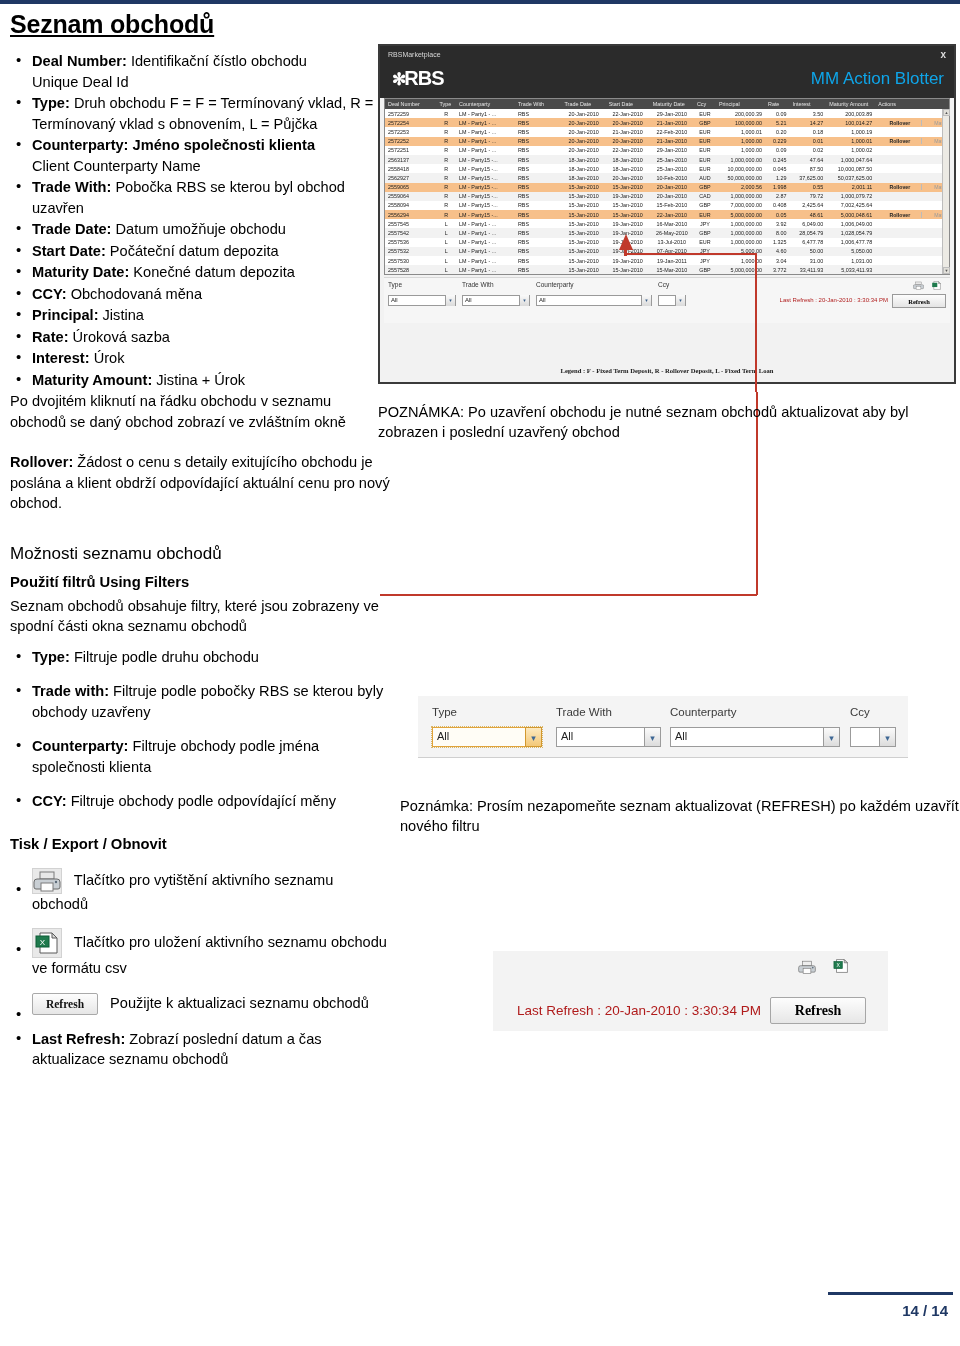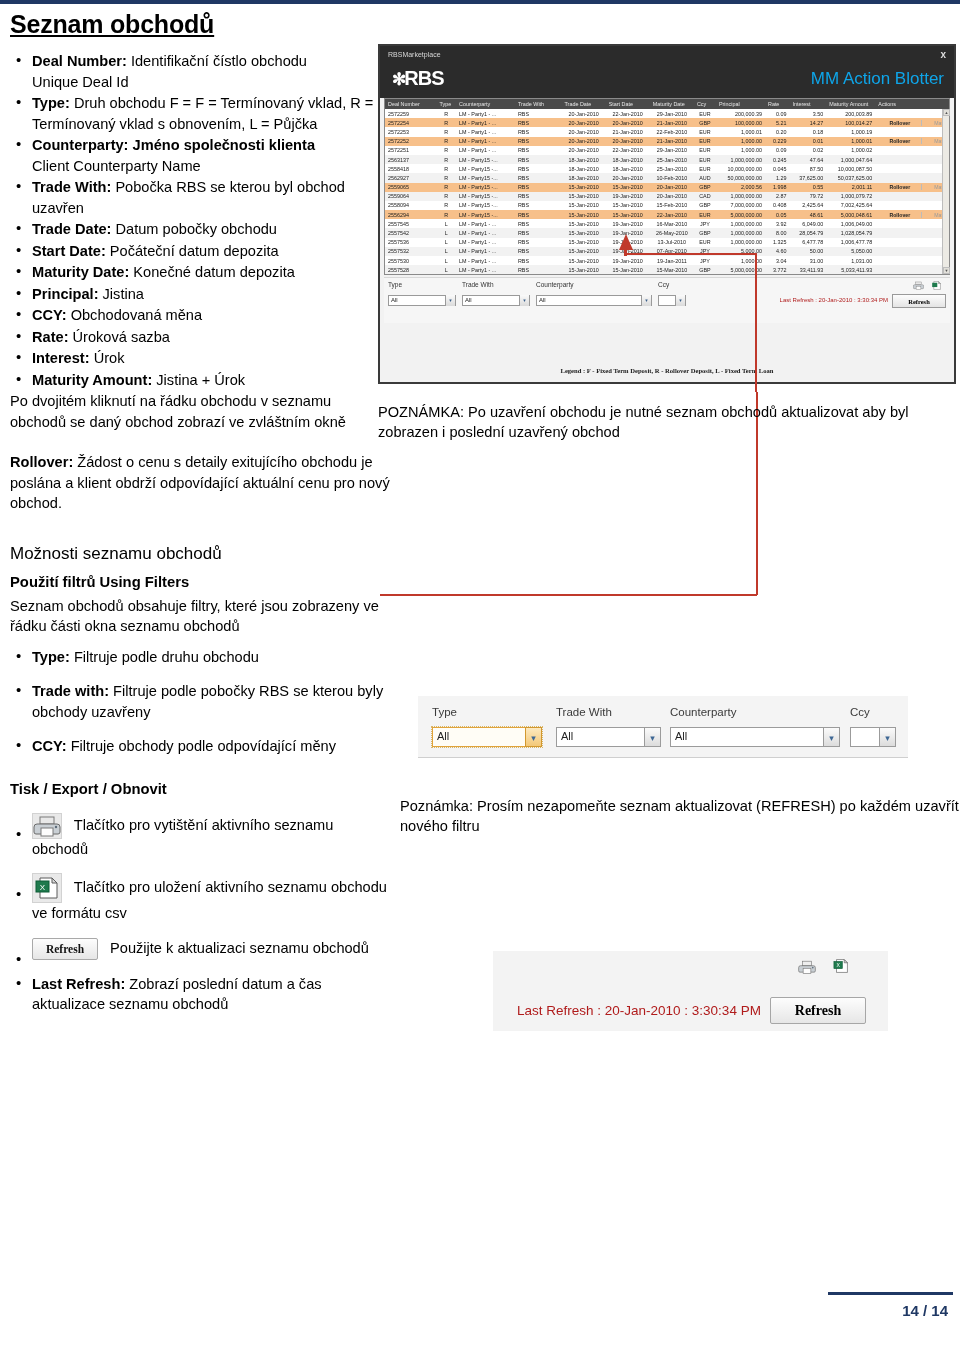--- a/index.html
+++ b/index.html
@@ -225,48 +225,49 @@
 <div class="page">
 
   <div class="left-col">
     <h1 class="doc-title">Seznam obchodů</h1>
 
     <ul class="bullets" id="deal-list">
         <li><span class="b">Deal Number:</span><span> Identifikační čístlo obchodu</span><div>Unique Deal Id</div></li>
         <li><span class="b">Type:</span><span> Druh obchodu F = F = Termínovaný vklad, R = Termínovaný vklad s obnovením, L = Půjčka</span></li>
         <li><span class="b">Counterparty: Jméno společnosti klienta</span><span></span><div>Client Counterparty Name</div></li>
         <li><span class="b">Trade With:</span><span> Pobočka RBS se kterou byl obchod uzavřen</span></li>
-        <li><span class="b">Trade Date:</span><span> Datum pobočky obchodu</span></li>
+        <li><span class="b">Trade Date:</span><span> Datum umožňuje obchodu</span></li>
         <li><span class="b">Start Date:</span><span> Počáteční datum depozita</span></li>
         <li><span class="b">Maturity Date:</span><span> Konečné datum depozita</span></li>
+        <li><span class="b">CCY:</span><span> Obchodovaná měna</span></li>
         <li><span class="b">Principal:</span><span> Jistina</span></li>
-        <li><span class="b">CCY:</span><span> Obchodovaná měna</span></li>
         <li><span class="b">Rate:</span><span> Úroková sazba</span></li>
         <li><span class="b">Interest:</span><span> Úrok</span></li>
         <li><span class="b">Maturity Amount:</span><span> Jistina + Úrok</span></li>
       </ul>
 
     <p class="plain-para">Po dvojitém kliknutí na řádku obchodu v seznamu obchodů se daný obchod zobrazí ve zvláštním okně</p>
 
     <div class="gap-md"></div>
 
     <p class="plain-para"><span class="b">Rollover:</span><span> Žádost o cenu s detaily exitujícího obchodu je poslána a klient obdrží odpovídající aktuální cenu pro nový obchod.</span></p>
 
     <div class="gap-md"></div>
     <div class="gap-sm"></div>
 
     <h2 class="sec">Možnosti seznamu obchodů</h2>
     <h3 class="sub">Použití filtrů Using Filters</h3>
-    <p class="plain-para">Seznam obchodů obsahuje filtry, které jsou zobrazeny ve řádku části okna seznamu obchodů</p>
+    <p class="plain-para">Seznam obchodů obsahuje filtry, které jsou zobrazeny ve spodní části okna seznamu obchodů</p>
 
     <div class="gap-sm"></div>
 
     <ul class="bullets spaced" id="filter-list">
         <li><span class="b">Type:</span><span> Filtruje podle druhu obchodu</span></li>
         <li><span class="b">Trade with:</span><span> Filtruje podle pobočky RBS se kterou byly obchody uzavřeny</span></li>
+        <li><span class="b">Counterparty:</span><span> Filtruje obchody podle jména společnosti klienta</span></li>
         <li><span class="b">CCY:</span><span> Filtruje obchody podle odpovídající měny</span></li>
       </ul>
 
     <div class="gap-sm"></div>
 
     <h3 class="sub">Tisk / Export / Obnovit</h3>
 
     <div class="gap-sm"></div>
 
     <div class="icon-row">

